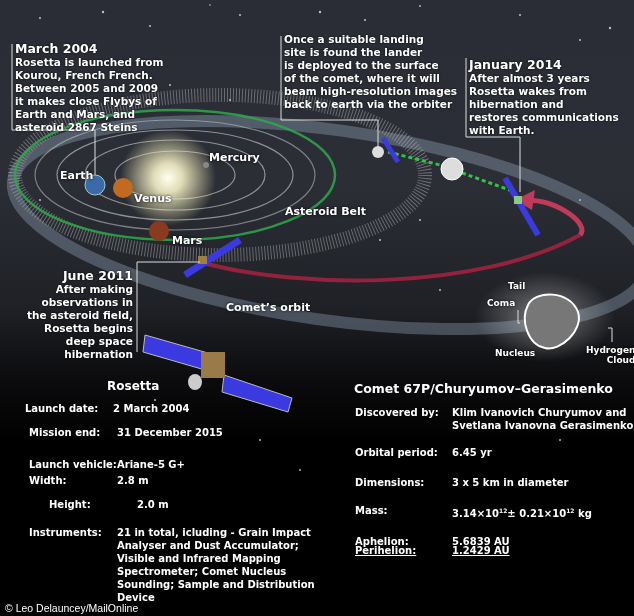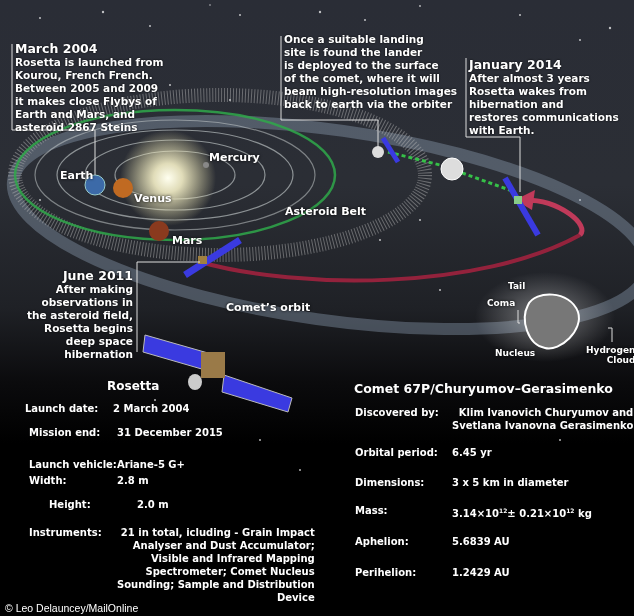--- a/index.html
+++ b/index.html
@@ -7,21 +7,21 @@
   #canvas { position:relative; width:634px; height:616px; overflow:hidden;
     background: linear-gradient(180deg, #2a2d36 0%, #2b2e35 30%, #1f2126 50%, #0b0b0d 62%, #000 72%, #000 100%); }
   svg.scene { position:absolute; left:0; top:0; }
   .callout { position:absolute; font-weight:bold; color:#fff; line-height:13px; font-size:10.5px; text-shadow:0 0 2px #000; }
   .callout .title { font-size:12.5px; line-height:15px; }
   .lbl { position:absolute; font-weight:bold; font-size:11px; color:#fff; text-shadow:0 0 3px #000; white-space:nowrap; }
   .small-lbl { font-size:9px; }
   .section-title { position:absolute; font-weight:bold; font-size:12px; }
   .spec-row { position:absolute; font-weight:bold; font-size:10px; line-height:13px; display:flex; }
   .spec-row .k { flex:none; }
-  .spec-row .v { flex:none;text-align:right; }
+  .spec-row .v { flex:none; }
   .credit { position:absolute; left:5px; bottom:2px; font-family:"Liberation Sans", sans-serif; font-size:10.5px; color:#fff; }
   sup { font-size:6px; }
 </style>
 </head>
 <body>
 
 <div id="canvas">
 
   <svg class="scene" width="634" height="616" viewBox="0 0 634 616">
     <defs>
@@ -223,19 +223,19 @@
     <span class="v">3 x 5 km in diameter</span>
   </div>
   <div class="spec-row" style="left:355px; top:504px;">
     <span class="k" style="width:97px;">Mass:</span>
     <span class="v"><span>3.14×10</span><sup>12</sup><span>± 0.21×10</span><sup>12</sup><span> kg</span></span>
   </div>
   <div class="spec-row" style="left:355px; top:535px;">
     <span class="k" style="width:97px;">Aphelion:</span>
     <span class="v">5.6839 AU</span>
   </div>
-  <div class="spec-row" style="left:355px; top:566px;">
+  <div class="spec-row" style="left:355px; top:544px;text-decoration:underline;">
     <span class="k" style="width:97px;">Perihelion:</span>
     <span class="v">1.2429 AU</span>
   </div>
 
   <div class="credit">© Leo Delauncey/MailOnline</div>
 </div>
 
 </body></html>

